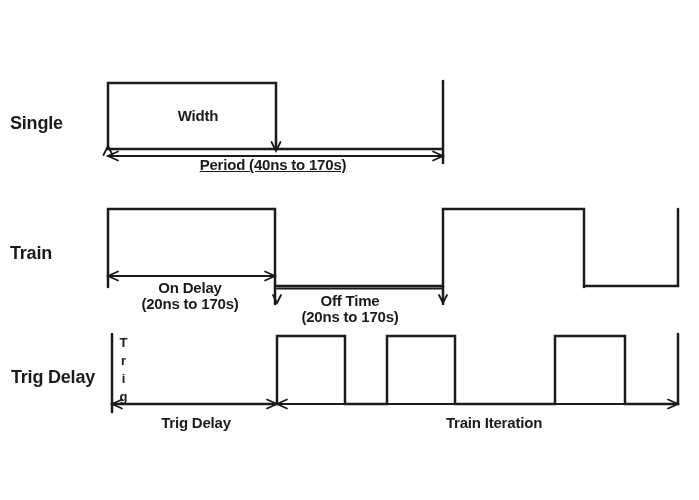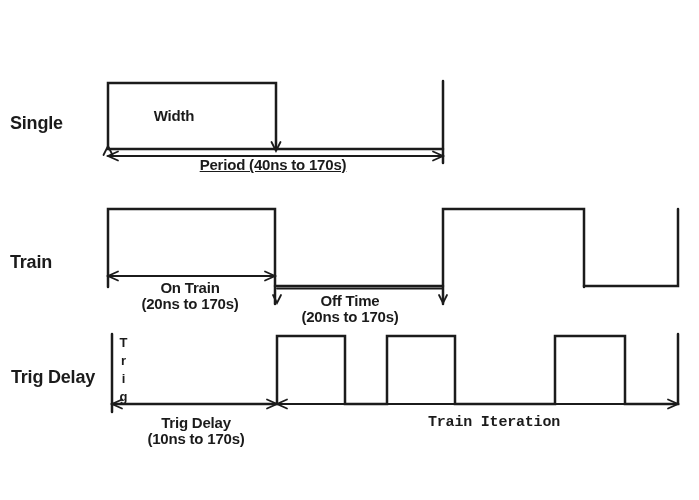--- a/index.html
+++ b/index.html
@@ -72,42 +72,41 @@
         <polyline points="267,383.5 277,388 267,392.5"></polyline>
         <path d="M277,388 H678"></path>
         <polyline points="287,383.5 277,388 287,392.5"></polyline>
         <polyline points="668,383.5 678,388 668,392.5"></polyline>
       </g>
     </g>
   </svg>
 
   <div class="txt row-label" style="left:10px; top:97px;">Single</div>
 
-  <div class="txt ann" style="left:174px; top:92px;">
+  <div class="txt ann" style="left:198px; top:92px;">
     <div>Width</div>
   </div>
 
   <div class="txt ann" style="left:273px; top:141px;text-decoration:underline;">Period (40ns to 170s)</div>
 
-  <div class="txt row-label" style="left:10px; top:236px;">Train</div>
+  <div class="txt row-label" style="left:10px; top:227px;">Train</div>
 
   <div class="txt ann" style="left:190px; top:264px;">
-    <div>On Train</div>
+    <div>On Delay</div>
     <div>(20ns to 170s)</div>
   </div>
 
   <div class="txt ann" style="left:350px; top:277px;">
     <div>Off Time</div>
     <div>(20ns to 170s)</div>
   </div>
 
   <div class="txt row-label" style="left:11px; top:351px;">Trig Delay</div>
 
   <div class="txt vert" style="left:116px; top:319px; height:70px;">Trig</div>
 
   <div class="txt ann" style="left:196px; top:399px;">
     <div>Trig Delay</div>
-    <div>(10ns to 170s)</div>
   </div>
 
-  <div class="txt ann" style="left:494px; top:399px;font-family:Liberation Mono, monospace;">Train Iteration</div>
+  <div class="txt ann" style="left:494px; top:399px;">Train Iteration</div>
 
 </div>
 
 </body></html>

